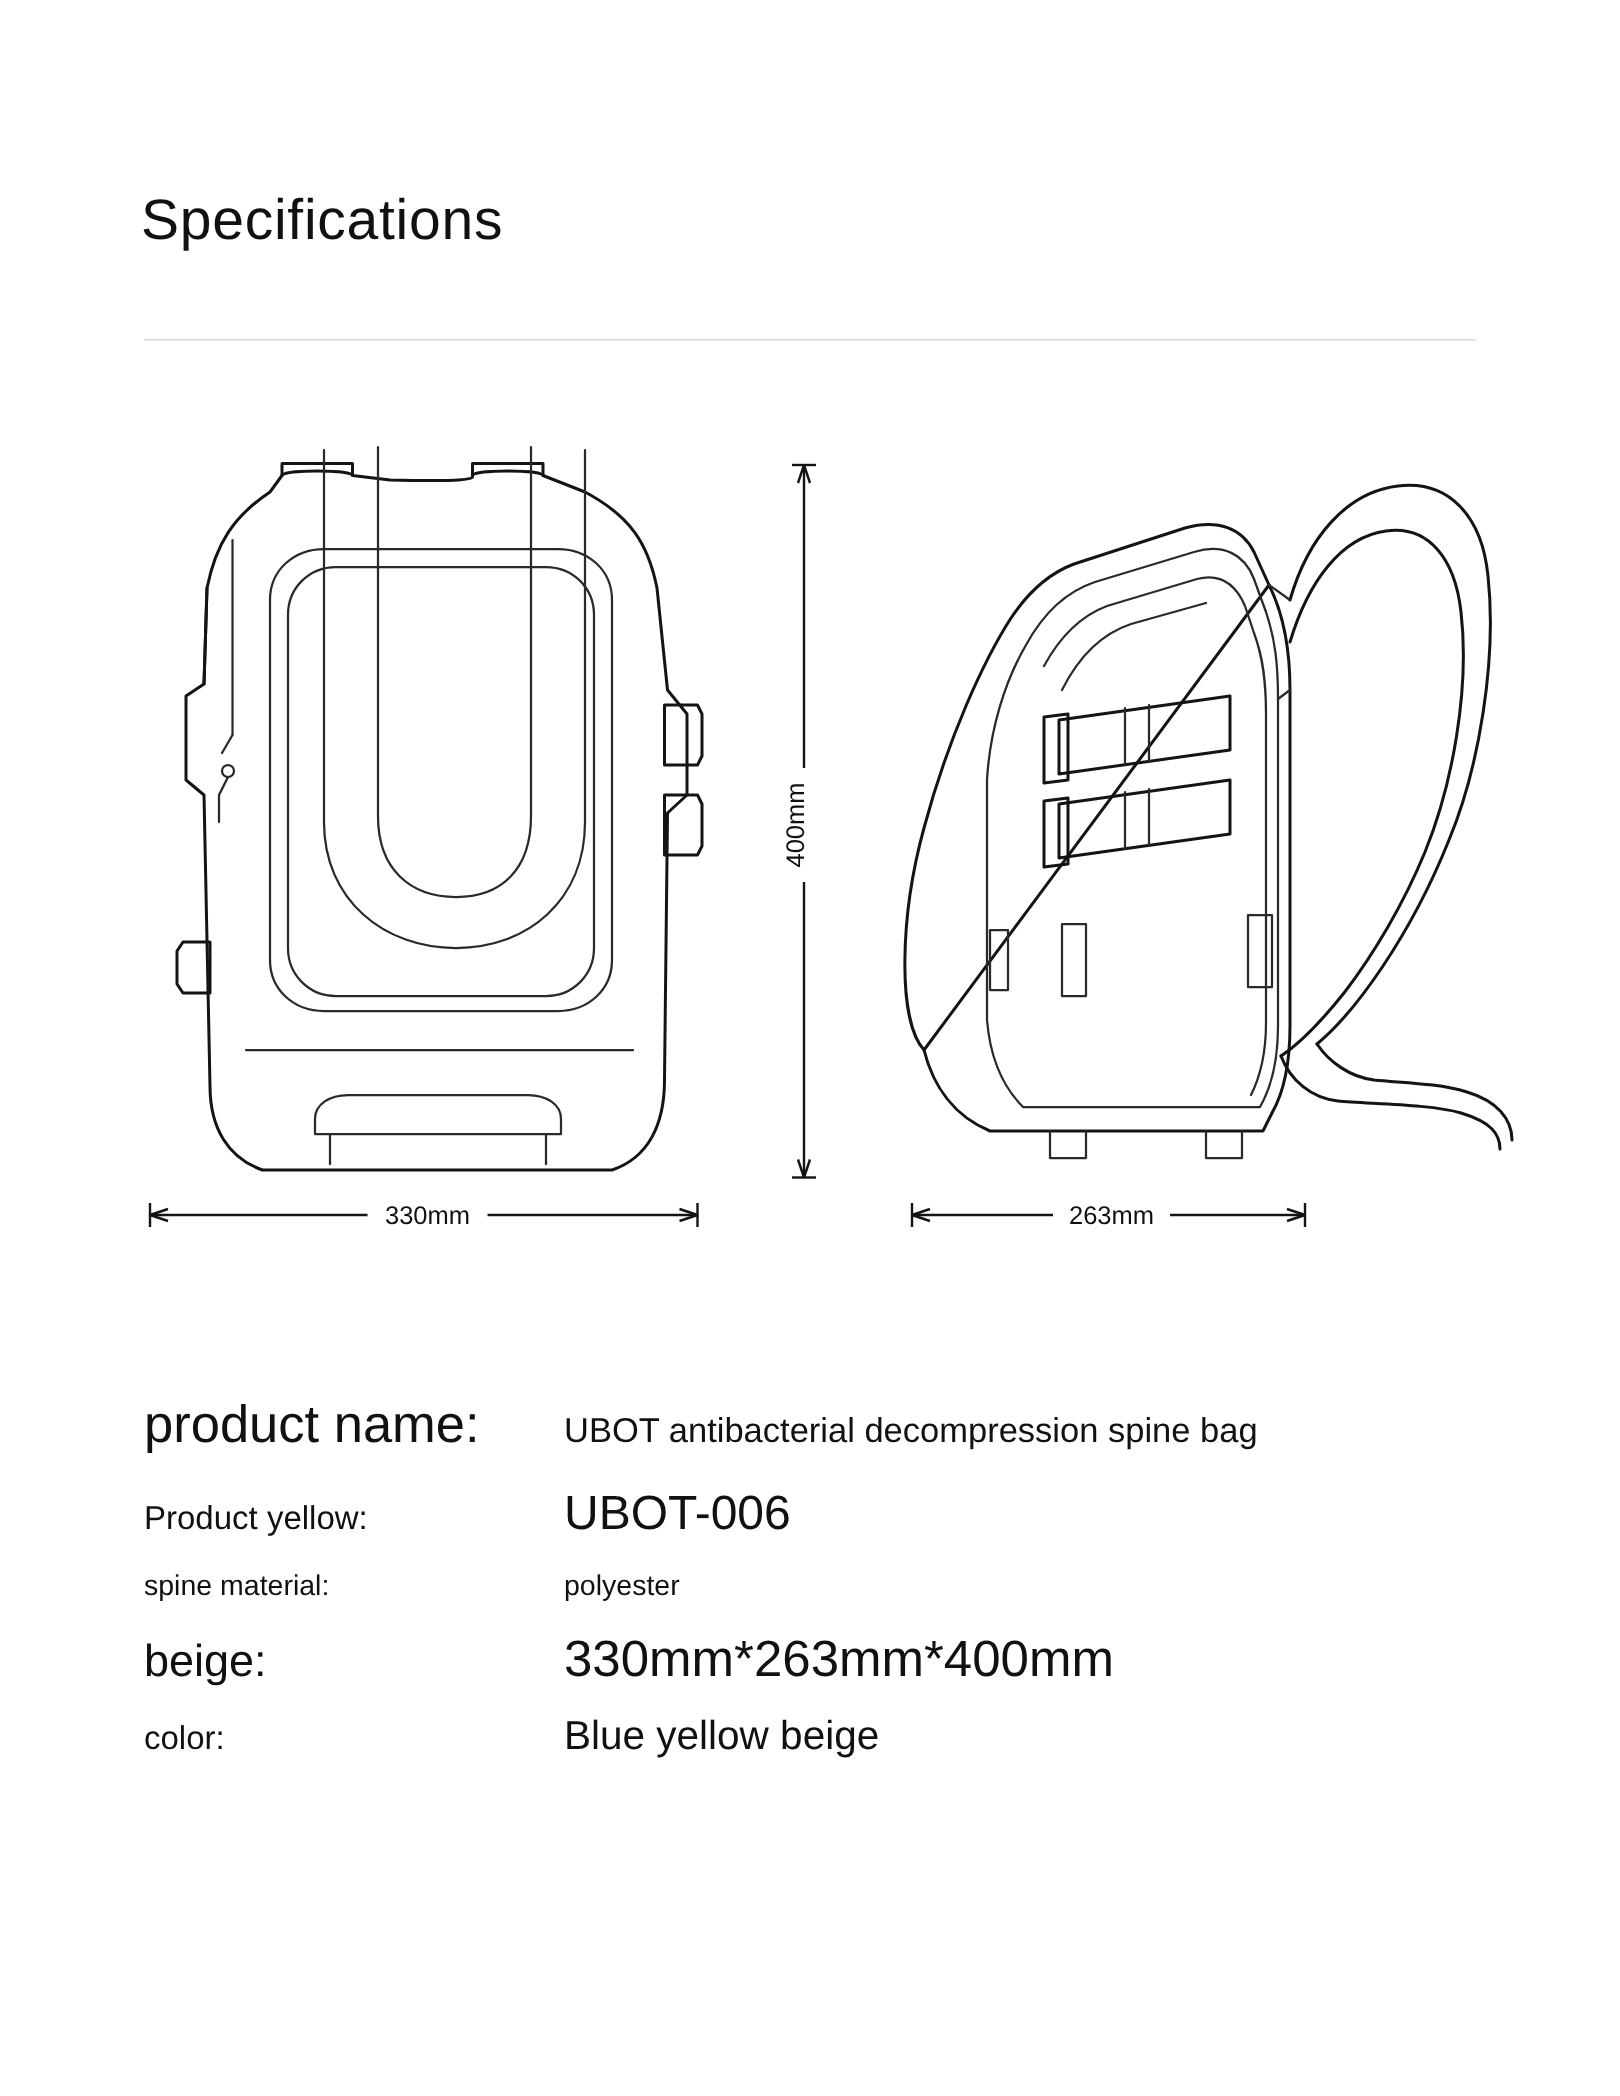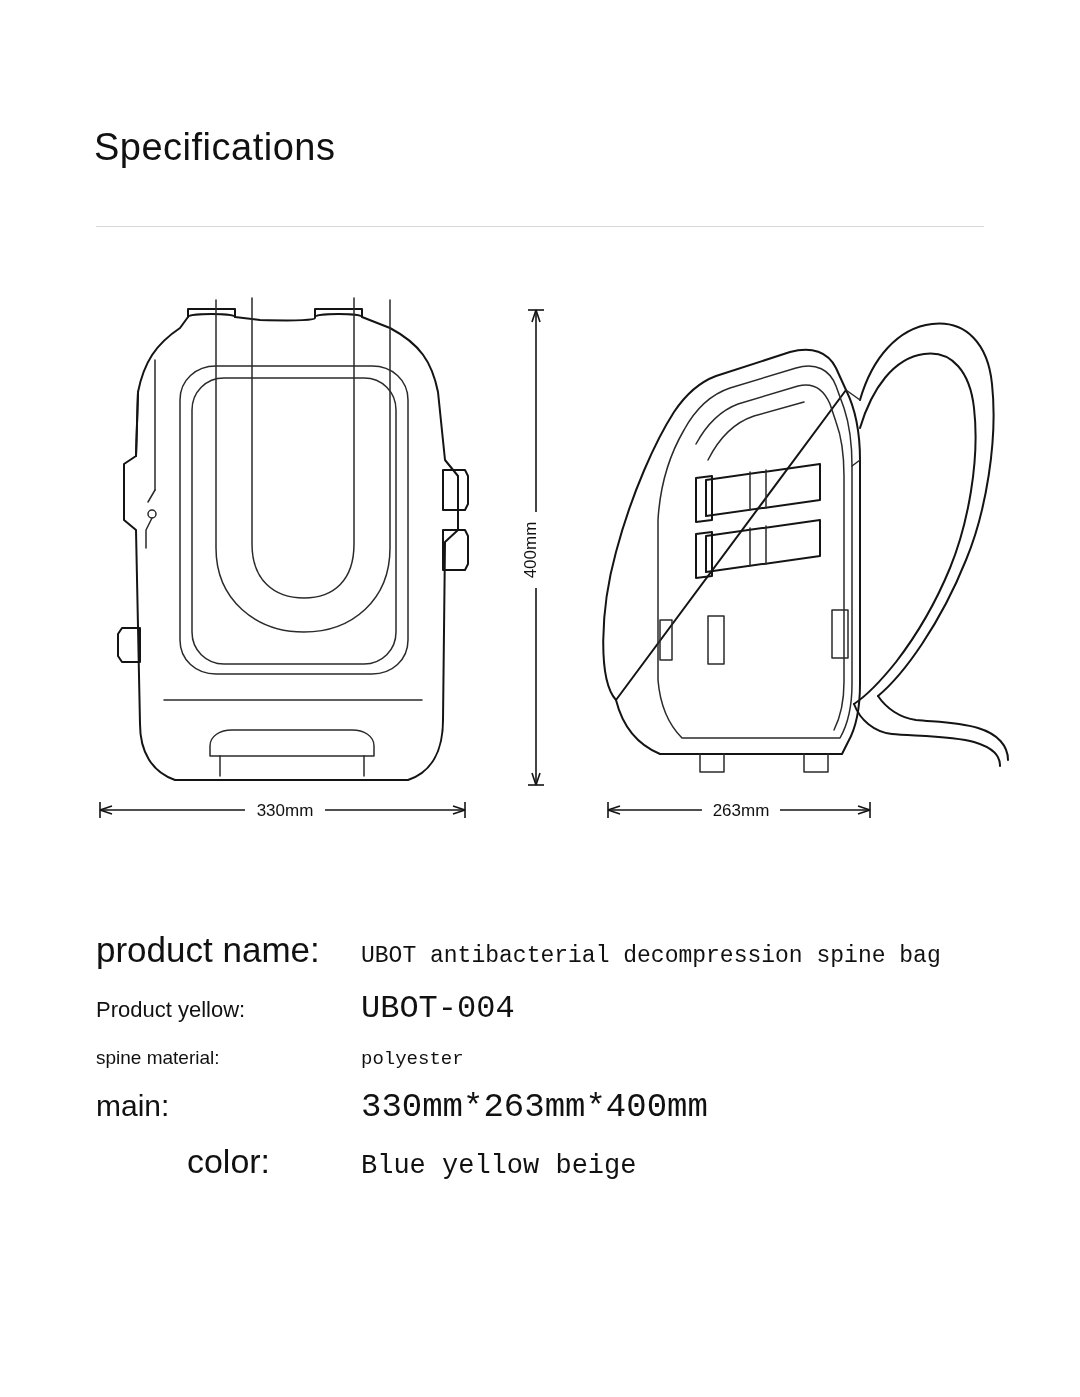--- a/index.html
+++ b/index.html
@@ -56,42 +56,43 @@
     align-items: baseline;
     margin-bottom: 16px;
   }
   .spec-label {
     color: #111111;
     font-family: "Liberation Sans", sans-serif;
     white-space: nowrap;
   }
   .spec-value {
     color: #111111;
-    font-family: Liberation Mono, monospace;
+    font-family: Liberation Sans, sans-serif;
     white-space: nowrap;
+    margin-left: 15px;
   }
   
   .row-0 { margin-bottom: 20px; }
   .row-0 .spec-label { font-size: 35px; width: 265px; }
   .row-0 .spec-value { font-size: 23px; }
 
   .row-1 { margin-bottom: 20px; }
   .row-1 .spec-label { font-size: 22px; width: 265px; }
   .row-1 .spec-value { font-size: 32px; }
 
   .row-2 { margin-bottom: 18px; }
   .row-2 .spec-label { font-size: 19px; width: 265px; }
   .row-2 .spec-value { font-size: 19px; }
 
   .row-3 { margin-bottom: 16px; }
   .row-3 .spec-label { font-size: 30px; width: 265px; }
   .row-3 .spec-value { font-size: 34px; }
 
   .row-4 { margin-bottom: 0; }
-  .row-4 .spec-label { font-size: 34px; width: 265px; text-align: center; }
+  .row-4 .spec-label { font-size: 22px; width: 265px; }
   .row-4 .spec-value { font-size: 27px; }
 
   svg { display: block; }
   .ln { fill: none; stroke: #141414; stroke-width: 2; stroke-linejoin: round; stroke-linecap: round; }
   .ln-thin { fill: none; stroke: #2a2a2a; stroke-width: 1.5; stroke-linejoin: round; stroke-linecap: round; }
   .dim { fill: none; stroke: #141414; stroke-width: 1.6; }
   .dimtext { font-family: "Liberation Sans", sans-serif; font-size: 17px; fill: #111111; }
 </style>
 </head>
 <body>
@@ -294,30 +295,30 @@
 
   <div class="spec-table">
 
     <div class="spec-row row-0">
       <div class="spec-label">product name:</div>
       <div class="spec-value">UBOT antibacterial decompression spine bag</div>
     </div>
 
     <div class="spec-row row-1">
       <div class="spec-label">Product yellow:</div>
-      <div class="spec-value">UBOT-004</div>
+      <div class="spec-value">UBOT-006</div>
     </div>
 
     <div class="spec-row row-2">
       <div class="spec-label">spine material:</div>
       <div class="spec-value">polyester</div>
     </div>
 
     <div class="spec-row row-3">
-      <div class="spec-label">main:</div>
+      <div class="spec-label">beige:</div>
       <div class="spec-value">330mm*263mm*400mm</div>
     </div>
 
     <div class="spec-row row-4">
       <div class="spec-label">color:</div>
       <div class="spec-value">Blue yellow beige</div>
     </div>
 
   </div>
 

